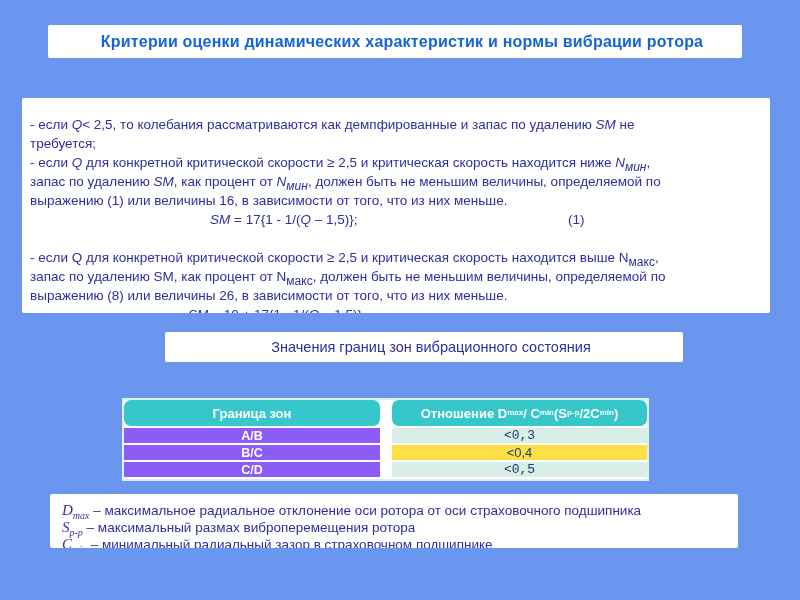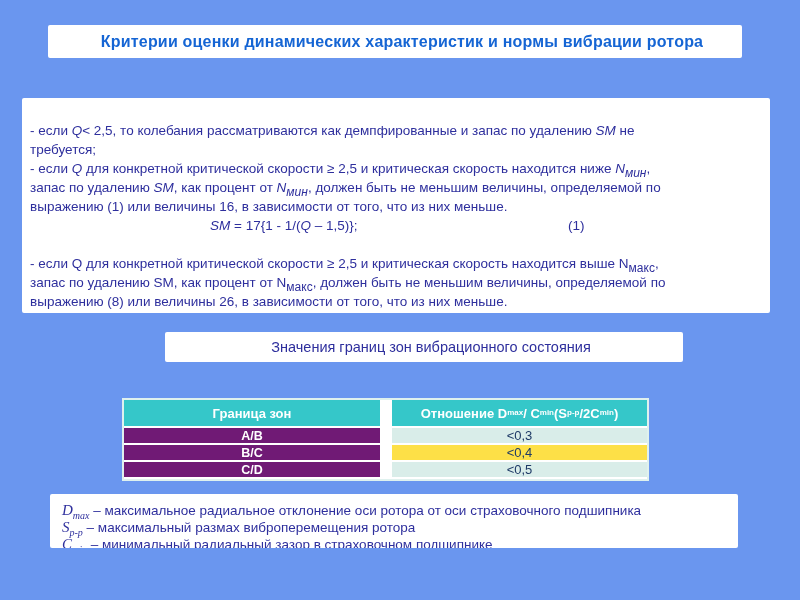--- a/index.html
+++ b/index.html
@@ -11,21 +11,21 @@
   .white-box { background:#FFFFFF; border-radius:2px; box-sizing:border-box;padding-left:14px; }
 
   .title-box {
     position:absolute; left:48px; top:25px; width:694px; height:33px;
     display:flex; align-items:center; justify-content:center;
   }
   .title-text { color:#1565D4; font-size:16px; font-weight:700; letter-spacing:.2px; white-space:nowrap; }
 
   .body-box {
     position:absolute; left:22px; top:98px; width:748px; height:215px;
-    color:#2E2F9D; font-size:13.5px; line-height:19px; padding:23px 8px;
+    color:#2E2F9D; font-size:13.5px; line-height:19px; padding:17px 8px;
     overflow:hidden;
   }
   .bl { white-space:nowrap; }
   .blank { height:19px; }
   sub { font-size:12px; vertical-align:-4px; line-height:0; }
   .formula-line { position:relative; padding-left:180px; }
   .f-ref { position:absolute; left:538px; top:0; }
   .formula2 { padding-left:158px; }
 
   .caption-box {
@@ -35,30 +35,30 @@
   }
 
   .vib-table {
     position:absolute; left:122px; top:398px; width:527px;
     background:#FFFFFF; border:2px solid #DFF1EE; box-sizing:border-box;
     padding-bottom:2px;
   }
   .t-row { display:flex; height:15px; margin-top:2px; }
   .t-head { height:26px; margin-top:0; margin-bottom:2px; }
   .t-zone {
-    width:256px; background:#701a75; color:#FFFFFF; font-weight:700; font-size:12.5px;
+    width:256px; background:#8b5cf6; color:#FFFFFF; font-weight:700; font-size:12.5px;
     display:flex; align-items:center; justify-content:center; white-space:nowrap;
   }
   .t-val {
     flex:1; margin-left:12px; display:flex; align-items:center; justify-content:center;
     white-space:nowrap;
   }
-  .t-head .t-zone, .t-head .t-val { background:#35C7C9; color:#FFFFFF; font-size:13px; font-weight:700; }
+  .t-head .t-zone, .t-head .t-val { background:#35C7C9; color:#FFFFFF; font-size:13px; font-weight:700;border-radius:7px; }
   .t-head sub { font-size:8px; vertical-align:-4px; }
-  .v1 { background:#D9EDE9; color:#1E3A66; font-size:13px; }
+  .v1 { background:#D9EDE9; color:#1E3A66; font-size:13px;font-family:Liberation Mono, monospace; }
   .v2 { background:#fde047; color:#1E3A66; font-size:13px; }
 
   .legend-box {
     position:absolute; left:50px; top:494px; width:688px; height:54px;
     color:#2E2F9D; font-size:13.5px; padding:8px 12px; overflow:hidden;
   }
   .lg { white-space:nowrap; line-height:17px; }
   .var { font-family:"Liberation Serif", serif; font-style:italic; font-size:15px; line-height:17px; }
   .var sub { font-size:10px; vertical-align:-4px; }
 </style>

